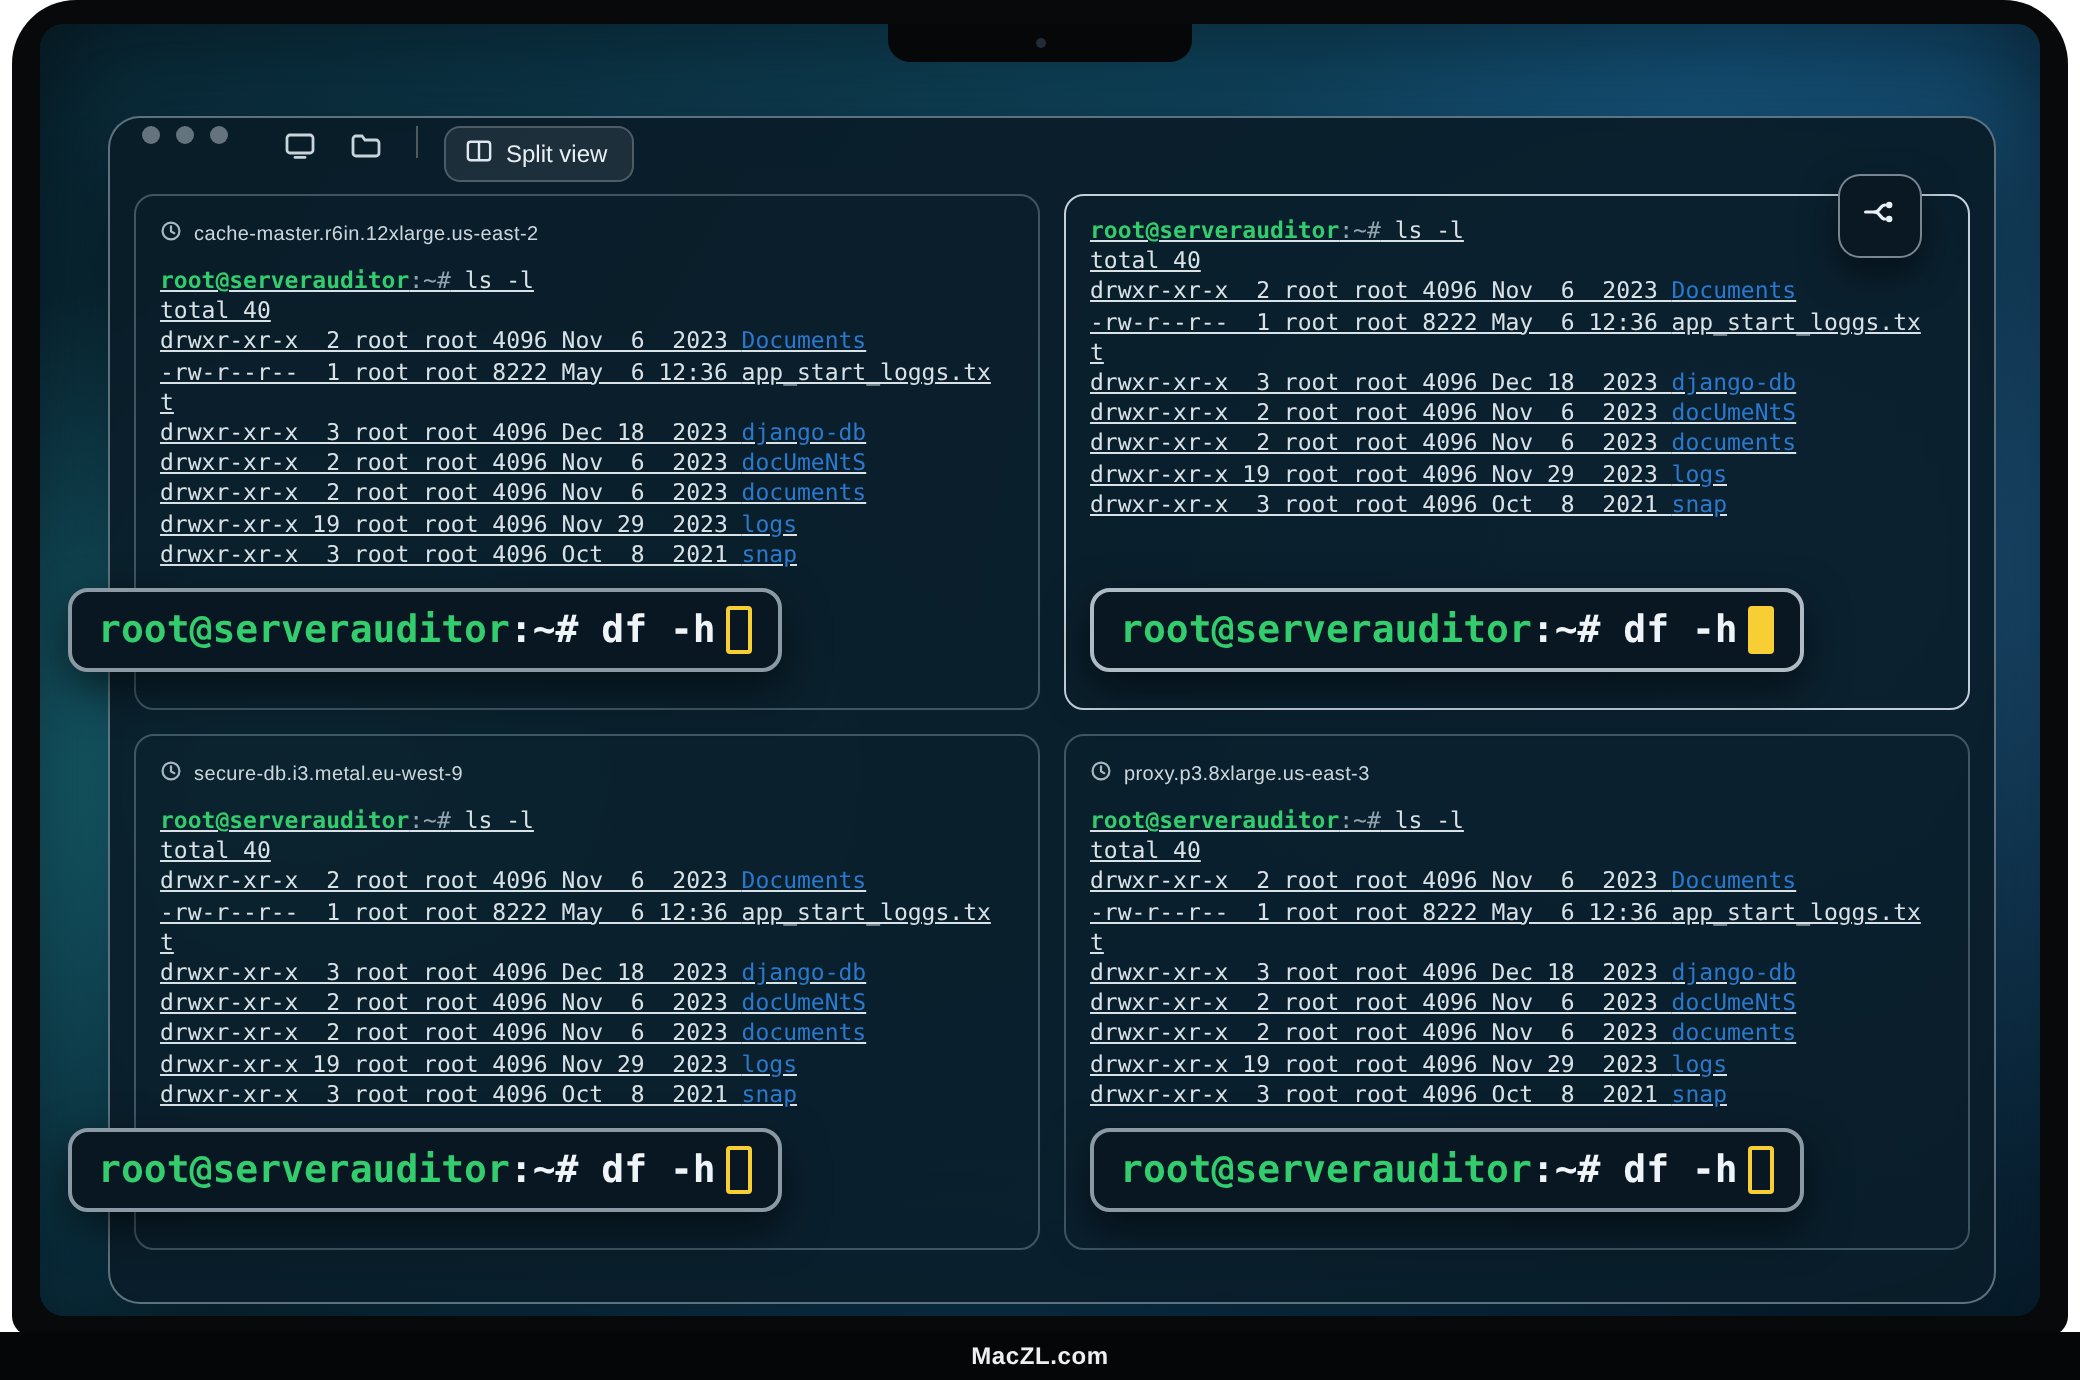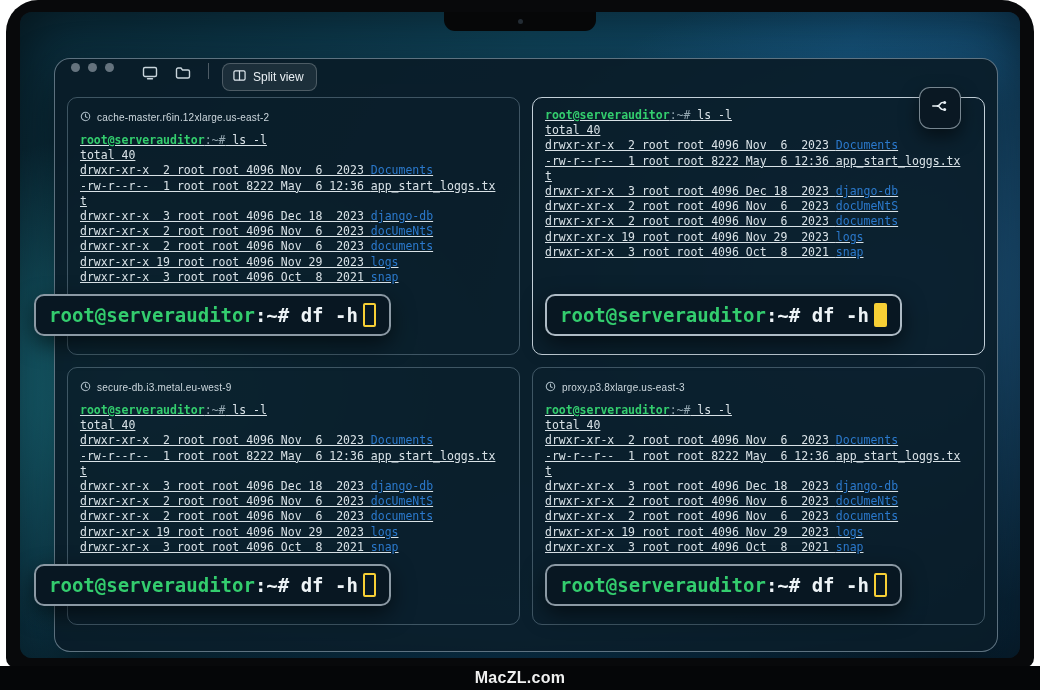--- a/index.html
+++ b/index.html
@@ -5,21 +5,21 @@
   * { margin:0; padding:0; box-sizing:border-box; }
   html,body { width:1040px; height:690px; }
   body { font-family:"Liberation Sans", sans-serif; background:#ffffff; overflow:hidden; }
   .stage { position:relative; width:1040px; height:690px; background:#ffffff; }
 
   
   .laptop { position:absolute; left:6px; right:6px; top:0; bottom:22px;
             background:#08090b; border-radius:32px 32px 10px 10px; }
   .base-bar { position:absolute; left:0; right:0; bottom:0; height:24px; background:#050608;
               display:flex; align-items:center; justify-content:center; }
-  .brand { color:#efefef; font-size:16px; font-weight:bold; letter-spacing:.3px; }
+  .brand { color:#efefef; font-size:12px; font-weight:bold; letter-spacing:.3px; }
   .notch { position:absolute; top:12px; left:50%; transform:translateX(-50%);
            width:152px; height:19px; background:#060708; border-radius:0 0 11px 11px; z-index:8;
            display:flex; align-items:center; justify-content:center; }
   .camera { width:5px; height:5px; border-radius:50%; background:#232c34; }
 
   
   .screen { position:absolute; left:14px; right:14px; top:12px; bottom:10px; border-radius:12px; overflow:hidden;
     background:
       radial-gradient(600px 420px at 12% 58%, rgba(47,196,214,0.50), rgba(47,196,214,0) 60%),
       radial-gradient(700px 520px at 90% 42%, rgba(64,160,235,0.45), rgba(64,160,235,0) 62%),

